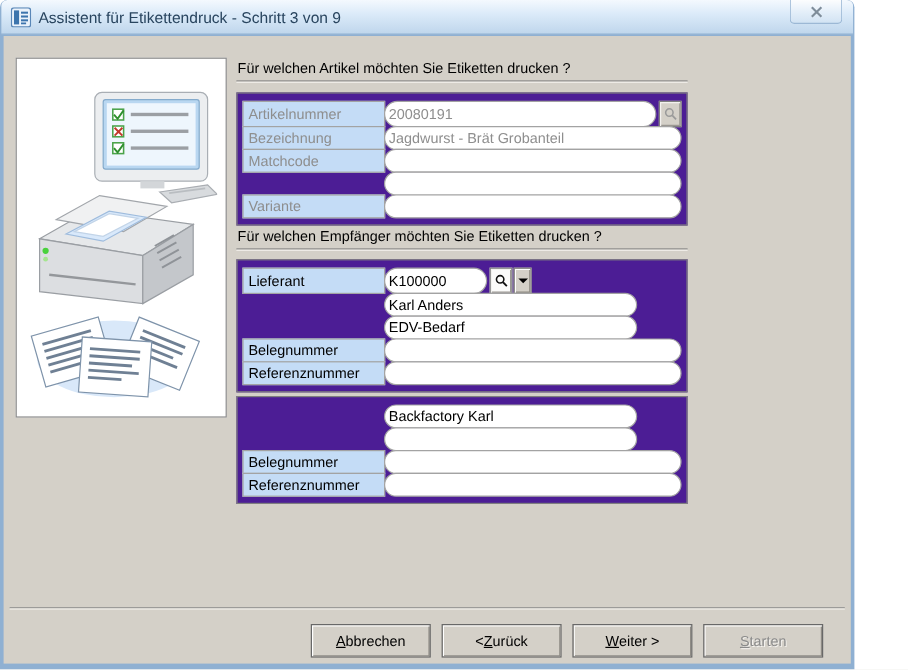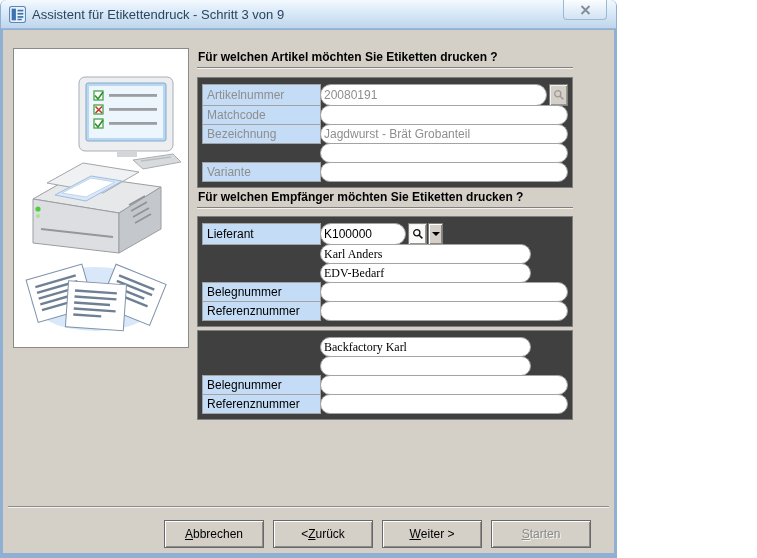--- a/index.html
+++ b/index.html
@@ -1,19 +1,19 @@
 <!DOCTYPE html>
 <html><head>
 <meta charset="utf-8">
 <style>
   html,body { margin:0; padding:0; background:#ffffff; }
   * { box-sizing:border-box; }
 
   .window {
-    position:relative; width:617px; height:558px;
+    position:relative; width:712px; height:558px;
     font-family:"Liberation Sans", sans-serif; font-size:12px; color:#000;
     background:#8fb0d2;               
     border-radius:6px 6px 0 0;
     overflow:hidden;
   }
 
   
   .titlebar {
     position:absolute; top:0; left:1px; right:1px; height:29px;
     border-radius:5px 5px 0 0;
@@ -37,46 +37,46 @@
   }
 
   .image-panel {
     position:absolute; left:10px; top:18px; width:176px; height:300px;
     background:#fff; border:1px solid #8a8a8a;
     display:flex; align-items:center; justify-content:center;
   }
 
   .form { position:absolute; left:194px; top:18px; width:376px; }
 
-  .section-header { font-weight:bold; padding:2px 1px 3px 1px; white-space:nowrap; }
+  .section-header { font-weight:normal; padding:2px 1px 3px 1px; white-space:nowrap; }
   .divider { height:2px; border-top:1px solid #808080; border-bottom:1px solid #f4f2ee; }
   .divider.d1 { margin-bottom:8px; }
   .divider.d2 { margin-bottom:7px; }
 
   .groupbox {
-    border:1px solid #7f7f7f; background:#404040;
+    border:1px solid #7f7f7f; background:#4c1d95;
     padding:6px 4px 5px 4px; width:376px;
   }
   .groupbox.g2 { margin-bottom:3px; }
   .section-header.h2 { }
 
   .row { display:flex; height:20px; }
   .row.first { height:22px; }
   .row + .row { margin-top:-1px; }
 
   .cell {
     border:1px solid #a3a3a3; display:flex; align-items:center;
     overflow:hidden; white-space:nowrap;
   }
   .lbl { width:119px; flex:0 0 auto; background:#c4dcf6; padding-left:4px; }
   .fld { flex:1 1 auto; background:#fff; padding:0 3px; margin-left:-1px;border-radius:11px; }
   .fld.code { flex:0 0 86px; }
   .fld.name { margin-left:2px; }
   .spacer { width:119px; flex:0 0 auto; }
-  .cont { margin-right:37px;font-family:Liberation Serif, serif; }
+  .cont { margin-right:37px; }
 
   .disabled .lbl, .disabled .fld { color:#8e8e8e; }
 
   .lookup-btn {
     flex:0 0 19px; margin-left:2px; background:#d4d0c8;
     border:1px solid #7f7f7f;
     box-shadow:inset 1px 1px 0 #f2f1ee, inset -1px -1px 0 #9b9892;
     display:flex; align-items:center; justify-content:center; color:#111;
   }
   .lookup-btn.enabled { background:#fbfbfa; }
@@ -219,26 +219,26 @@
           <div class="cell lbl">Artikelnummer</div>
           <div class="cell fld">20080191</div>
           <div class="lookup-btn off">
             <svg width="12" height="12" viewBox="0 0 12 12">
               <circle cx="4.8" cy="4.8" r="3.1" fill="none" stroke="currentColor" stroke-width="1.3"></circle>
               <line x1="7.2" y1="7.2" x2="10.4" y2="10.4" stroke="currentColor" stroke-width="1.5"></line>
             </svg>
           </div>
         </div>
         <div class="row">
-          <div class="cell lbl">Matchcode</div>
-          <div class="cell fld"></div>
-        </div>
-        <div class="row">
           <div class="cell lbl">Bezeichnung</div>
           <div class="cell fld">Jagdwurst - Brät Grobanteil</div>
+        </div>
+        <div class="row">
+          <div class="cell lbl">Matchcode</div>
+          <div class="cell fld"></div>
         </div>
         <div class="row">
           <div class="spacer"></div>
           <div class="cell fld"></div>
         </div>
         <div class="row">
           <div class="cell lbl">Variante</div>
           <div class="cell fld"></div>
         </div>
       </div>

